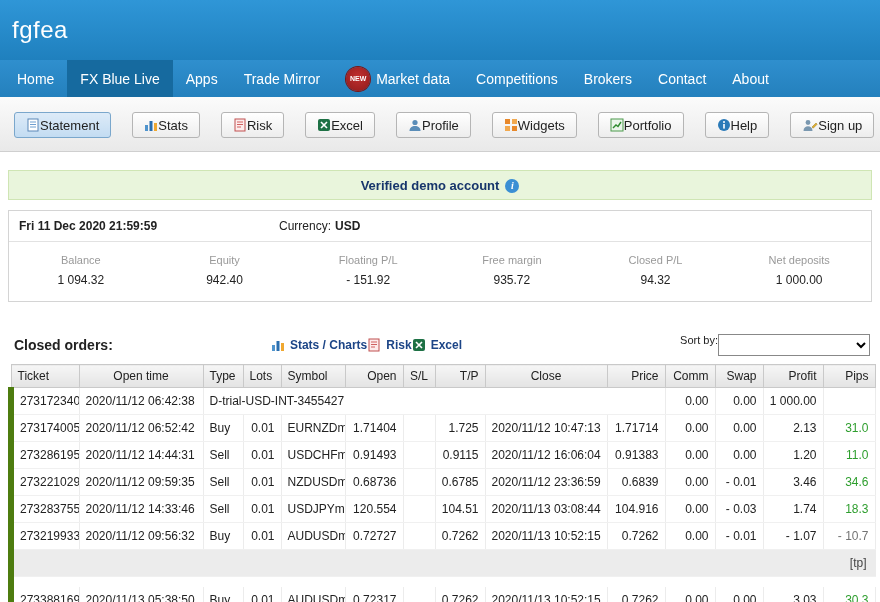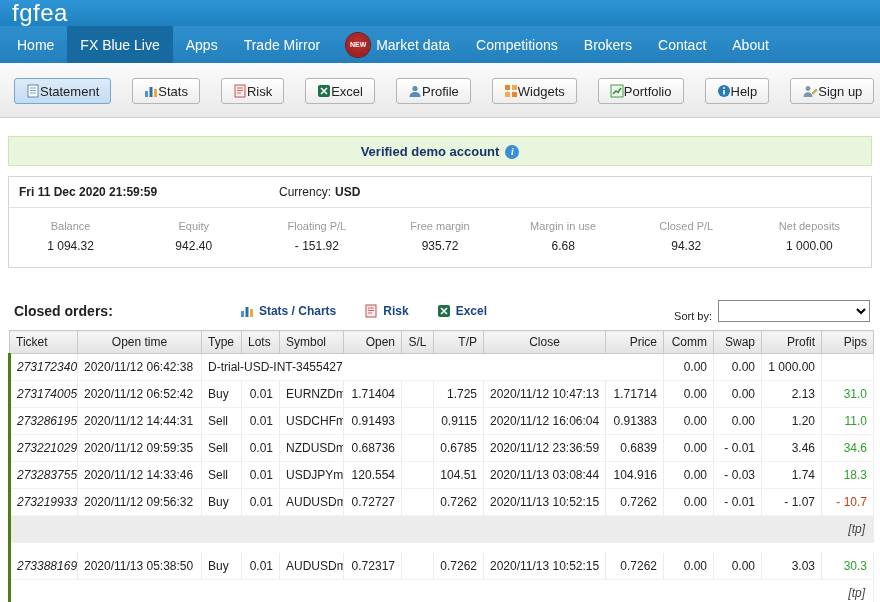--- a/index.html
+++ b/index.html
@@ -6,21 +6,21 @@
   body {
     width: 880px;
     font-family: "Liberation Sans", "DejaVu Sans", sans-serif;
     color: #222;
     -webkit-font-smoothing: antialiased;
   }
   .page { width: 880px; overflow: hidden; }
 
   
   .site-header {
-    height: 26px;
+    height: 60px;
     background: linear-gradient(180deg, #2f96d7 0%, #1f80be 100%);
     display: flex; align-items: center;
     padding-left: 12px; box-sizing: border-box; text-align: right;
   }
   .site-title { color: #fff; font-size: 24px; letter-spacing: 0.5px; }
 
   
   .main-nav {
     height: 37px;
     background: linear-gradient(180deg, #2f8fce 0%, #2480bd 100%);
@@ -96,27 +96,27 @@
   .sum-col { flex: 1; text-align: center; }
   .sum-label { font-size: 11px; color: #999; margin-bottom: 7px; }
   .sum-value { font-size: 12px; color: #222; }
 
   
   .orders-header {
     margin: 32px 10px 8px 14px;
     display: flex; align-items: center;
   }
   .orders-title { font-size: 14px; font-weight: bold; }
-  .orders-links { display: flex; gap: 28px; margin: 0 auto; padding-right: 60px; }
+  .orders-links { display: flex; margin: 0 auto; padding-right: 60px; }
   .orders-link {
     display: inline-flex; align-items: center; gap: 5px;
     font-size: 12px; font-weight: bold; color: #1c4587;
     text-decoration: none; cursor: pointer;
   }
-  .sort-group { display: flex; align-items: flex-end; gap: 6px; }
+  .sort-group { display: flex; align-items: flex-start; }
   .sort-label { font-size: 11px; color: #222; }
   .sort-select {
     width: 152px; height: 22px; font-size: 12px;
     border: 1px solid #888; background: #fff; font-family: inherit;
   }
 
   
   table.orders {
     width: 864px; margin: 4px 8px 0 8px;
     border-collapse: collapse; table-layout: fixed;
@@ -126,23 +126,23 @@
     background: linear-gradient(180deg, #f6f6f6 0%, #e3e3e3 100%);
     border: 1px solid #c9c9c9;
     padding: 4px 6px; font-weight: normal; color: #222;
     overflow: hidden; white-space: nowrap;
   }
   table.orders td {
     padding: 6px 6px; border-right: 1px solid #ececec;
     border-bottom: 1px solid #f0f0f0;
     overflow: hidden; white-space: nowrap;
   }
-  table.orders td:first-child { border-left: 3px solid #4d7c0f; font-style: italic; }
+  table.orders td:first-child { border-left: 6px solid #4d7c0f; }
   .l { text-align: left; } .r { text-align: right; } .c { text-align: center; }
-  td.pos { color: #2e9e2e; } td.neg { color: #c2410c; margin-top: 40px; }
+  td.pos { color: #2e9e2e; } td.neg { color: #737373; margin-top: 40px; }
   tr.comment-row td { color: #444; padding-right: 8px; }
   tr.comment-row.shaded td { background: #ececec; }
   tr.spacer-row td { border: none; padding: 0; height: 10px; }
 </style>
 </head>
 <body>
 
 <div class="page">
 
   <header class="site-header">
@@ -276,24 +276,20 @@
         <div class="sum-label">Equity</div>
         <div class="sum-value">942.40</div>
       </div>
       <div class="sum-col">
         <div class="sum-label">Floating P/L</div>
         <div class="sum-value">- 151.92</div>
       </div>
       <div class="sum-col">
         <div class="sum-label">Free margin</div>
         <div class="sum-value">935.72</div>
-      </div>
-      <div class="sum-col">
-        <div class="sum-label">Margin in use</div>
-        <div class="sum-value">6.68</div>
       </div>
       <div class="sum-col">
         <div class="sum-label">Closed P/L</div>
         <div class="sum-value">94.32</div>
       </div>
       <div class="sum-col">
         <div class="sum-label">Net deposits</div>
         <div class="sum-value">1 000.00</div>
       </div>
     </div>

